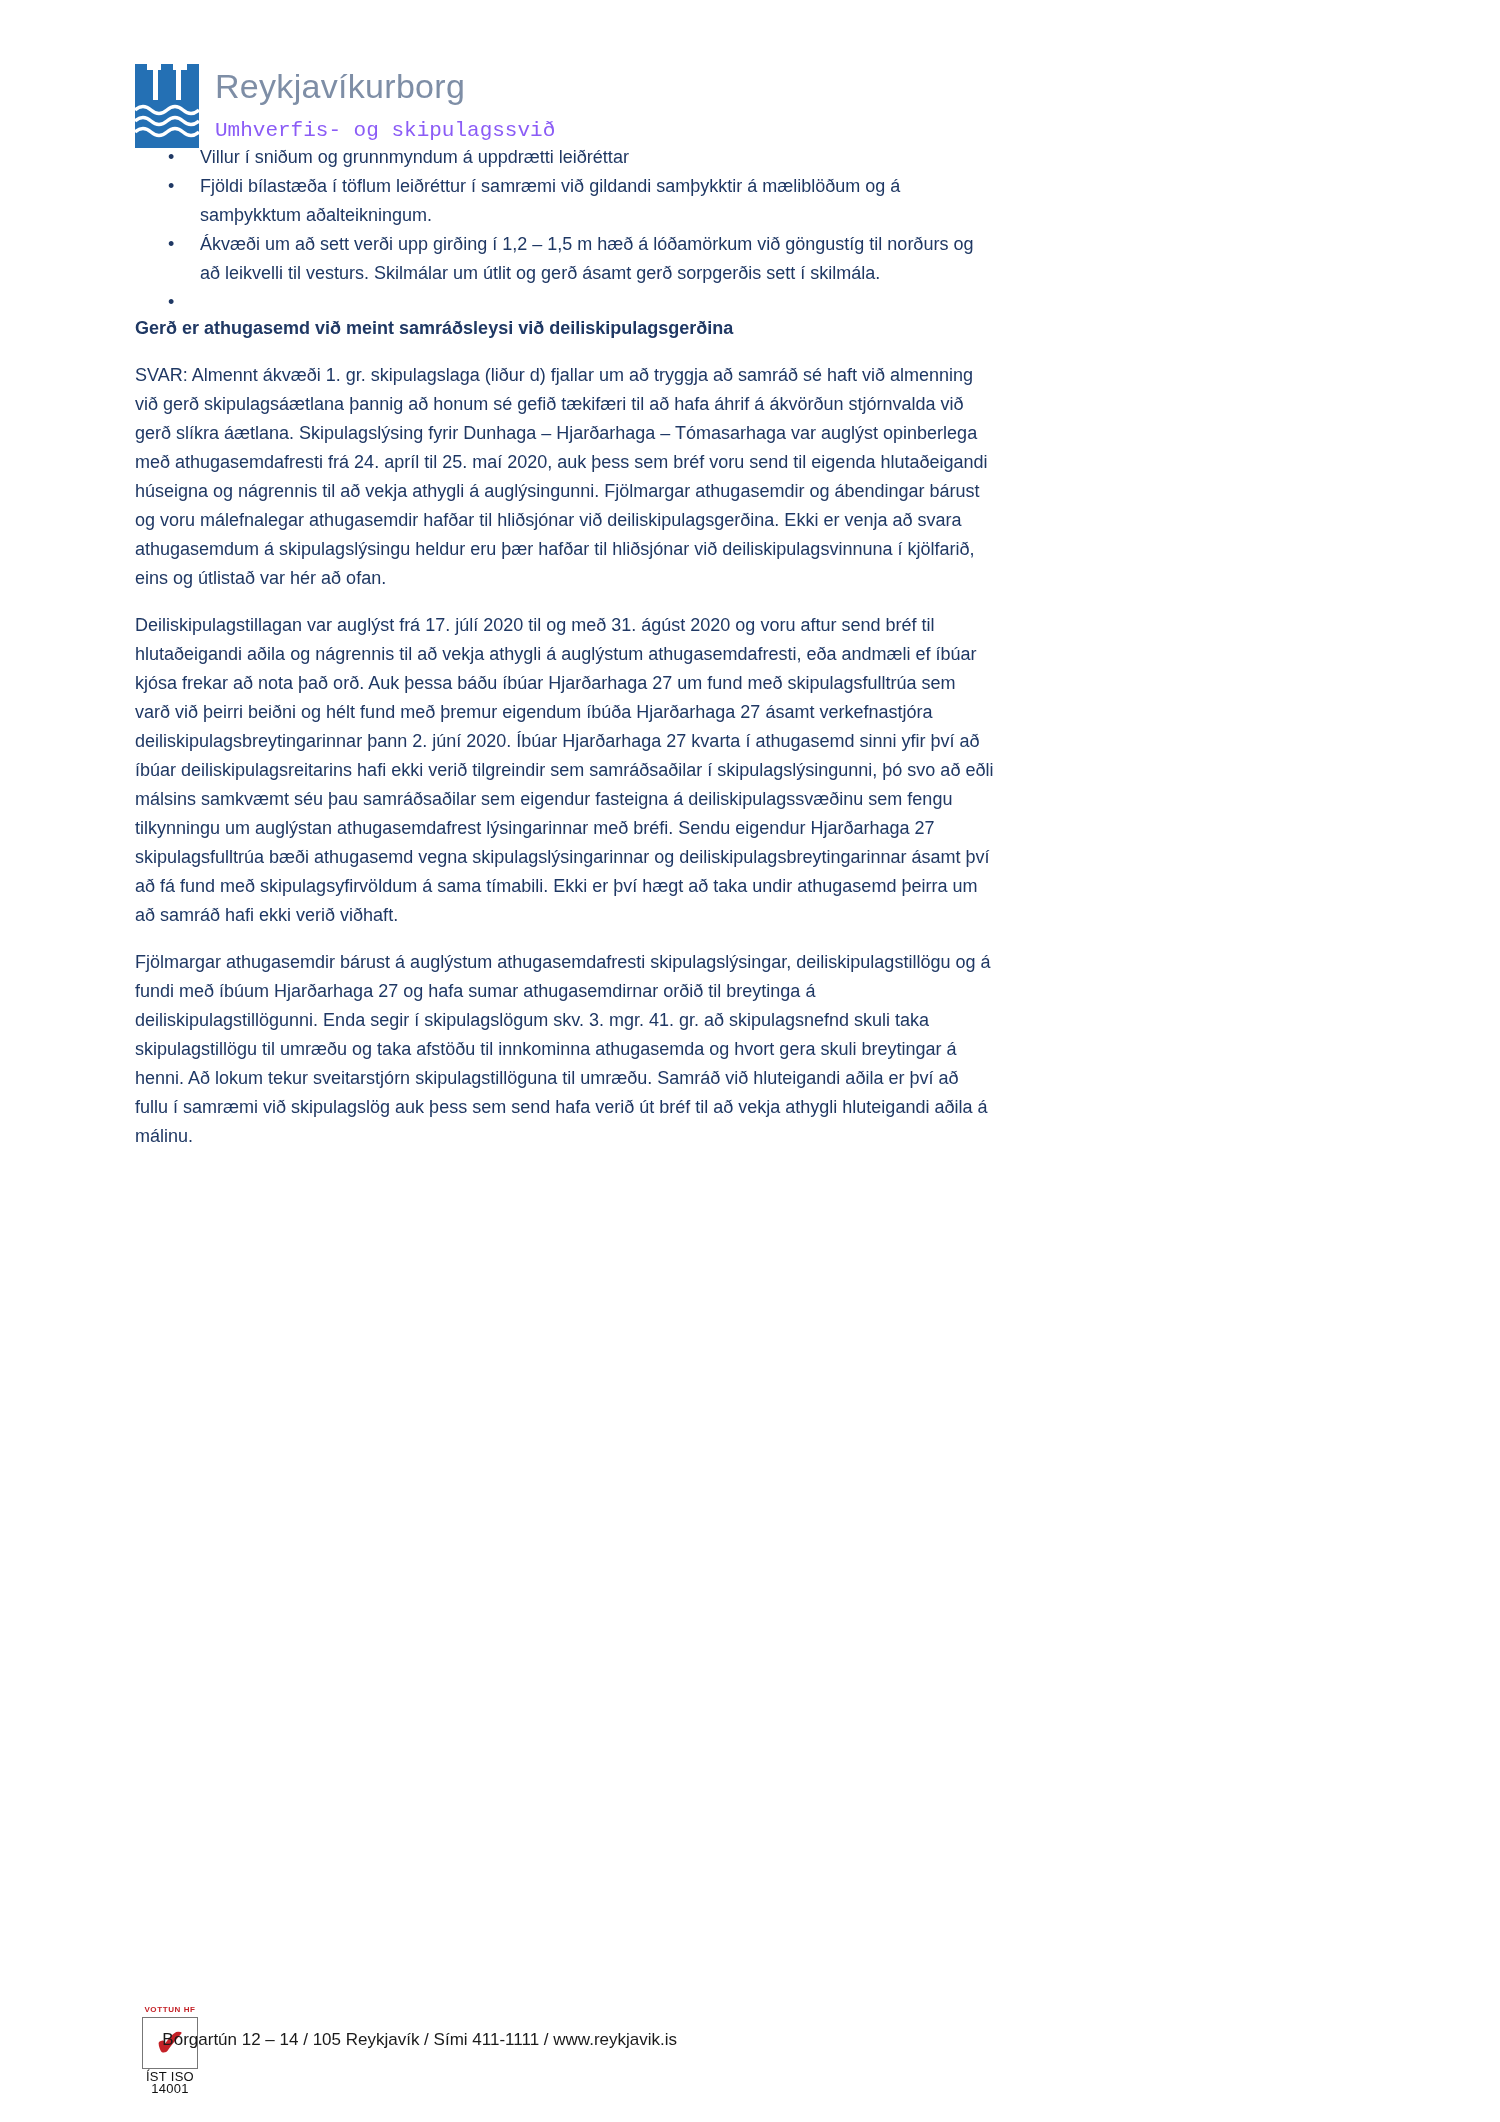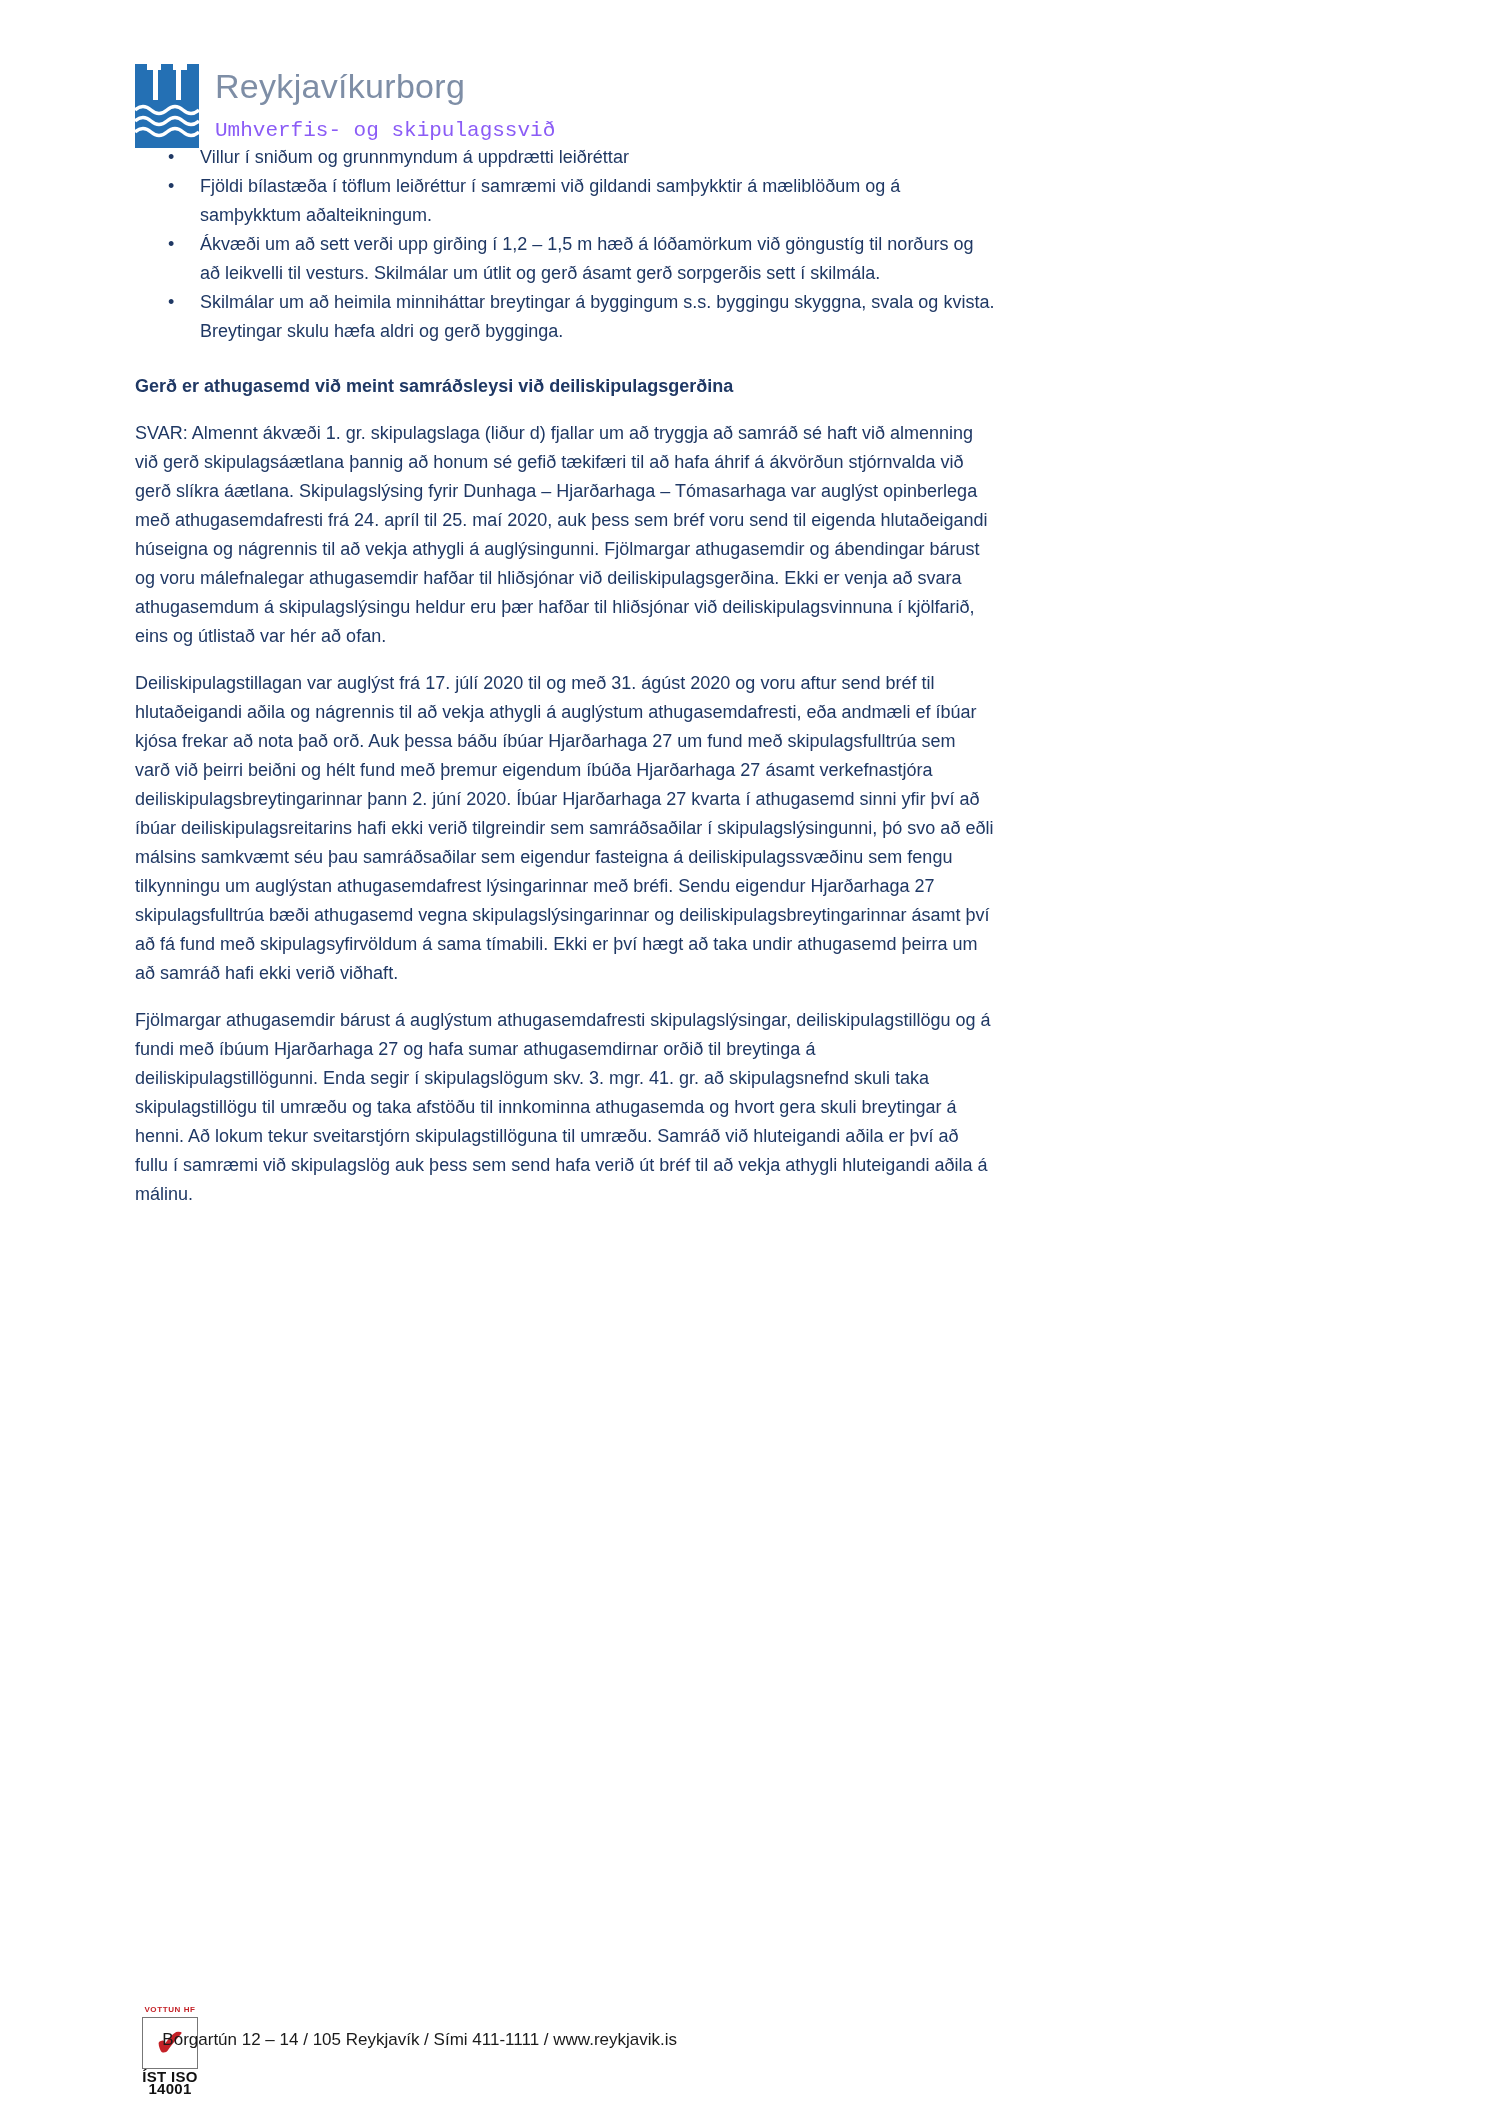--- a/index.html
+++ b/index.html
@@ -100,22 +100,22 @@
     background: #ffffff;
   }
   .cert-check {
     color: #c42127;
     font-size: 36px;
     font-weight: 700;
     line-height: 1;
   }
   .cert-bottom {
     color: #111111;
-    font-size: 15px;
-    font-weight: 700;
+    font-size: 13px;
+    font-weight: 400;
     letter-spacing: 0.3px;
     line-height: 12px;
   }
   .footer-line {
     position: absolute;
     top: 2030px;
     right: 510px;
     font-size: 17px;
     color: #1a1a1a;
     white-space: nowrap;
@@ -155,21 +155,20 @@
       <li class="bullet-item">
         <span class="marker">•</span>
         <span>Fjöldi bílastæða í töflum leiðréttur í samræmi við gildandi samþykktir á mæliblöðum og á samþykktum aðalteikningum.</span>
       </li>
       <li class="bullet-item">
         <span class="marker">•</span>
         <span>Ákvæði um að sett verði upp girðing í 1,2 – 1,5 m hæð á lóðamörkum við göngustíg til norðurs og að leikvelli til vesturs. Skilmálar um útlit og gerð ásamt gerð sorpgerðis sett í skilmála.</span>
       </li>
       <li class="bullet-item">
         <span class="marker">•</span>
-        <span>Skilmálar um að heimila minniháttar breytingar á byggingum s.s. byggingu skyggna, svala og kvista. Breytingar skulu hæfa aldri og gerð bygginga.</span>
       </li>
     </ul>
 
     <h2 class="section-heading">Gerð er athugasemd við meint samráðsleysi við deiliskipulagsgerðina</h2>
 
     <p class="para">SVAR: Almennt ákvæði 1. gr. skipulagslaga (liður d) fjallar um að tryggja að samráð sé haft við almenning við gerð skipulagsáætlana þannig að honum sé gefið tækifæri til að hafa áhrif á ákvörðun stjórnvalda við gerð slíkra áætlana. Skipulagslýsing fyrir Dunhaga – Hjarðarhaga – Tómasarhaga var auglýst opinberlega með athugasemdafresti frá 24. apríl til 25. maí 2020, auk þess sem bréf voru send til eigenda hlutaðeigandi húseigna og nágrennis til að vekja athygli á auglýsingunni. Fjölmargar athugasemdir og ábendingar bárust og voru málefnalegar athugasemdir hafðar til hliðsjónar við deiliskipulagsgerðina. Ekki er venja að svara athugasemdum á skipulagslýsingu heldur eru þær hafðar til hliðsjónar við deiliskipulagsvinnuna í kjölfarið, eins og útlistað var hér að ofan.</p>
     <p class="para">Deiliskipulagstillagan var auglýst frá  17. júlí 2020 til og með 31. ágúst 2020 og voru aftur send bréf til hlutaðeigandi aðila og nágrennis til að vekja athygli á auglýstum athugasemdafresti, eða andmæli ef íbúar kjósa frekar að nota það orð. Auk þessa báðu íbúar Hjarðarhaga 27 um fund með skipulagsfulltrúa sem varð við þeirri beiðni og hélt fund með þremur eigendum íbúða Hjarðarhaga 27 ásamt verkefnastjóra deiliskipulagsbreytingarinnar þann 2. júní 2020. Íbúar Hjarðarhaga 27 kvarta í athugasemd sinni yfir því að íbúar deiliskipulagsreitarins hafi ekki verið tilgreindir sem samráðsaðilar í skipulagslýsingunni, þó svo að eðli málsins samkvæmt séu þau samráðsaðilar sem eigendur fasteigna á deiliskipulagssvæðinu sem fengu tilkynningu um auglýstan athugasemdafrest lýsingarinnar með bréfi.  Sendu eigendur Hjarðarhaga 27 skipulagsfulltrúa bæði athugasemd vegna skipulagslýsingarinnar og deiliskipulagsbreytingarinnar ásamt því að fá fund með skipulagsyfirvöldum á sama tímabili. Ekki er því hægt að taka undir athugasemd þeirra um að samráð hafi ekki verið viðhaft.</p>
     <p class="para">Fjölmargar athugasemdir bárust á auglýstum athugasemdafresti skipulagslýsingar, deiliskipulagstillögu og á fundi með íbúum Hjarðarhaga 27 og hafa sumar athugasemdirnar orðið til breytinga á deiliskipulagstillögunni. Enda segir í skipulagslögum skv. 3. mgr. 41. gr. að skipulagsnefnd skuli taka skipulagstillögu til umræðu og taka afstöðu til innkominna athugasemda og hvort gera skuli breytingar á henni. Að lokum tekur sveitarstjórn skipulagstillöguna til umræðu. Samráð við hluteigandi aðila er því að fullu í samræmi við skipulagslög auk þess sem send hafa verið út bréf til að vekja athygli hluteigandi aðila á málinu.</p>
   </main>
 

